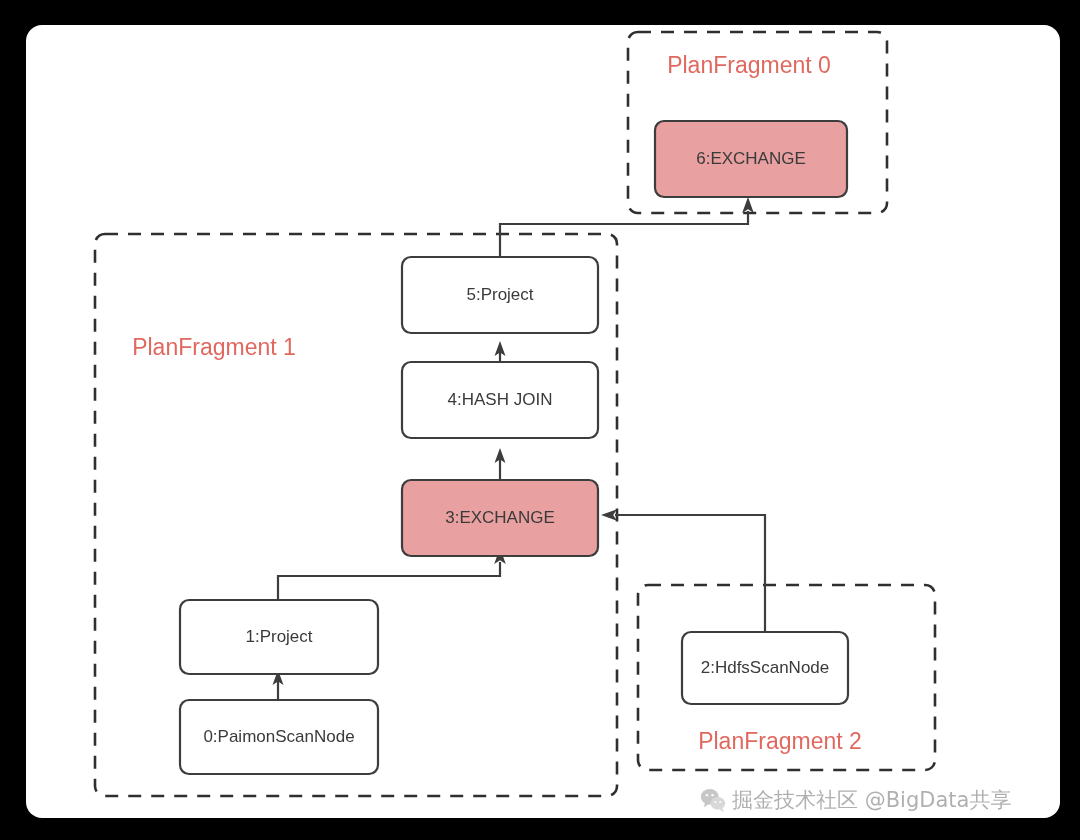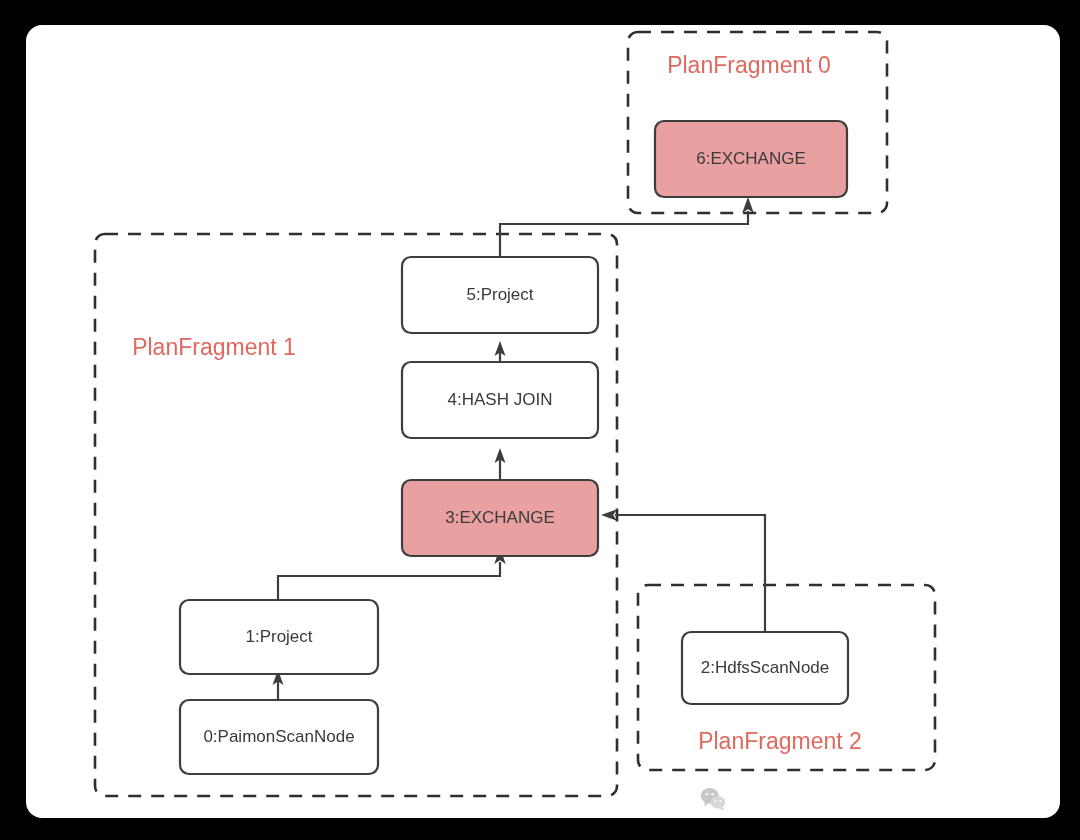--- a/index.html
+++ b/index.html
@@ -196,14 +196,15 @@
         <ellipse cx="22" cy="20" rx="9" ry="7.8"></ellipse>
         <path d="M28 26 L29.5 31 L24 27.5 Z"></path>
       </g>
       <g fill="#ffffff">
         <circle cx="8.6" cy="10" r="1.5"></circle>
         <circle cx="15.4" cy="10" r="1.5"></circle>
         <circle cx="19" cy="18.5" r="1.2"></circle>
         <circle cx="25" cy="18.5" r="1.2"></circle>
       </g>
     </svg>
+    <span class="wm-text">掘金技术社区 @BigData共享</span>
   </div>
 </div>
 
 </body></html>

